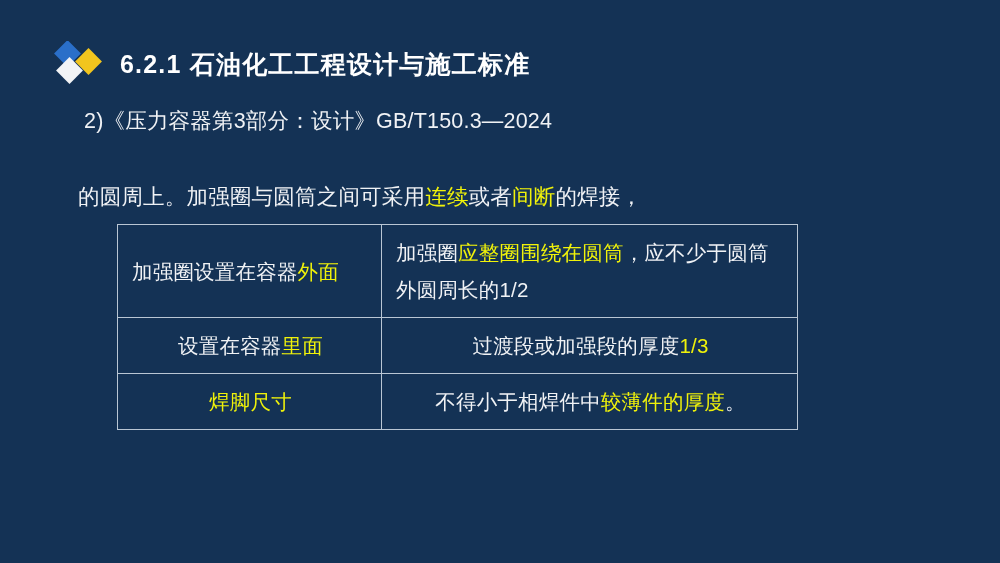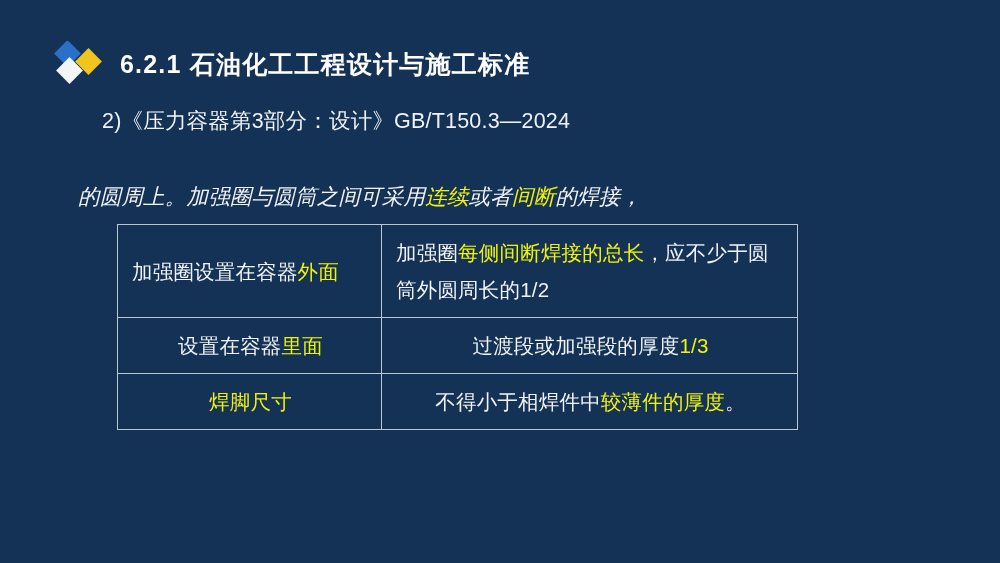--- a/index.html
+++ b/index.html
@@ -52,23 +52,23 @@
 
   
   .para {
     position: absolute;
     color: #f0f2f5;
     font-size: 21.5px;
     line-height: 38px;
     white-space: nowrap;
     letter-spacing: 0.2px;
   }
-  .line1 { left: 84px; top: 102px; margin-left: 18px; }
+  .line1 { left: 84px; top: 102px; }
   .line2 { left: 104px; top: 140px; }
-  .line3 { left: 78px;  top: 178px; font-style: italic; }
+  .line3 { left: 78px;  top: 178px; }
 
   .hl { color: #f0f20a; }
 
   
   .spec-table {
     position: absolute;
     left: 77px;
     top: 224px;
     width: 626px;
     border-collapse: collapse;
@@ -112,21 +112,21 @@
 
 
   <div class="para line3">
     <span>的圆周上。加强圈与圆筒之间可采用</span><span class="hl">连续</span><span>或者</span><span class="hl">间断</span><span>的焊接，</span>
   </div>
 
   <table class="spec-table">
     <tbody>
         <tr class="row-tall">
       <td class="col-left"><span>加强圈设置在容器</span><span class="hl">外面</span></td>
-      <td class="col-right"><span>加强圈</span><span class="hl">每侧间断焊接的总长</span><span>，应不少于圆筒外圆周长的1/2</span></td>
+      <td class="col-right"><span>加强圈</span><span class="hl">应整圈围绕在圆筒</span><span>，应不少于圆筒外圆周长的1/2</span></td>
     </tr>
     <tr class="row-short">
       <td class="col-left"><span>设置在容器</span><span class="hl">里面</span></td>
       <td class="col-right"><span>过渡段或加强段的厚度</span><span class="hl">1/3</span></td>
     </tr>
     <tr class="row-short">
       <td class="col-left"><span class="hl">焊脚尺寸</span></td>
       <td class="col-right"><span>不得小于相焊件中</span><span class="hl">较薄件的厚度</span><span>。</span></td>
     </tr>
   </tbody>

